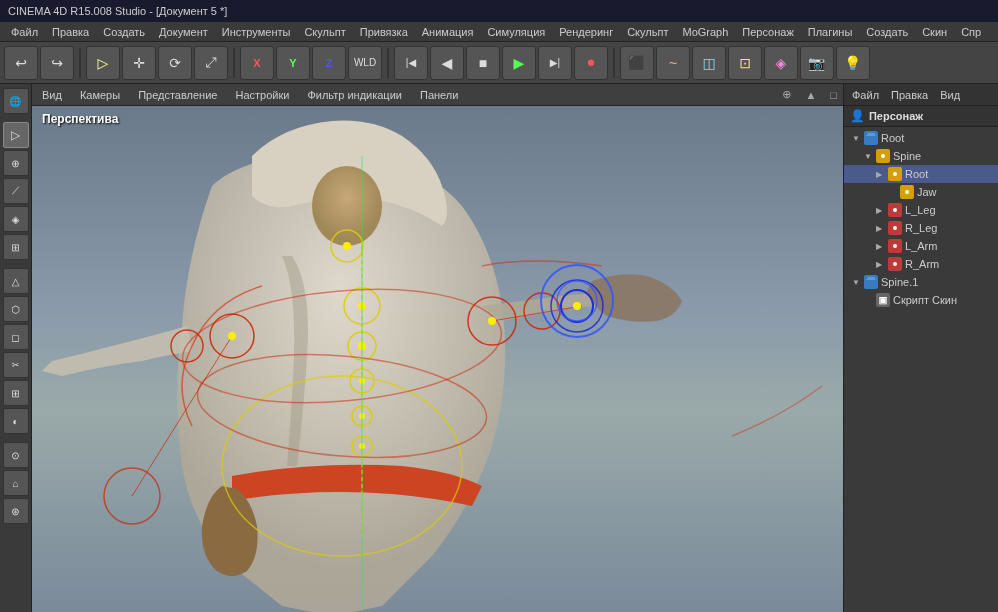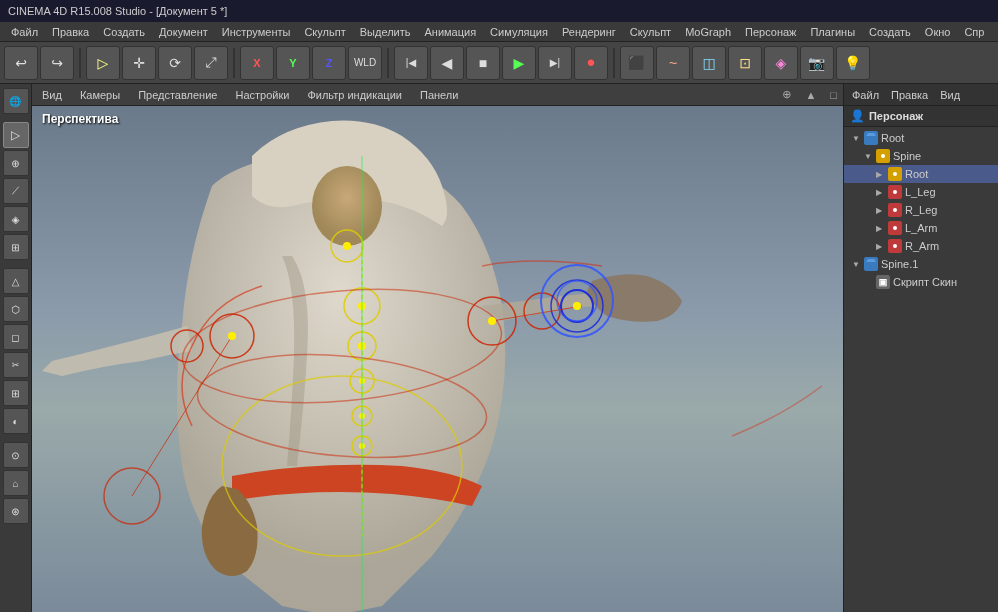--- a/index.html
+++ b/index.html
@@ -233,30 +233,30 @@
   <span>CINEMA 4D R15.008 Studio - [Документ 5 *]</span>
 </div>
 
 <div id="menu-bar">
     <span class="menu-item">Файл</span>
     <span class="menu-item">Правка</span>
     <span class="menu-item">Создать</span>
     <span class="menu-item">Документ</span>
     <span class="menu-item">Инструменты</span>
     <span class="menu-item">Скульпт</span>
-    <span class="menu-item">Выделить</span>
+    <span class="menu-item">Привязка</span>
     <span class="menu-item">Анимация</span>
     <span class="menu-item">Симуляция</span>
     <span class="menu-item">Рендеринг</span>
     <span class="menu-item">Скульпт</span>
     <span class="menu-item">MoGraph</span>
     <span class="menu-item">Персонаж</span>
     <span class="menu-item">Плагины</span>
     <span class="menu-item">Создать</span>
-    <span class="menu-item">Окно</span>
+    <span class="menu-item">Скин</span>
     <span class="menu-item">Спр</span>
   </div>
 
 <div id="toolbar">
 
   <div class="tool-group">
     <div class="tool-btn" title="Undo">↩</div>
     <div class="tool-btn" title="Redo">↪</div>
   </div>
   <div class="tool-separator"></div>
@@ -495,20 +495,31 @@
           <span class="tree-arrow">▶</span>
           <span class="tree-icon icon-yellow">
             <svg width="12" height="12" viewBox="0 0 12 12">
               <circle cx="6" cy="6" r="5" fill="#d4a000"></circle>
               <circle cx="6" cy="6" r="2" fill="#fff"></circle>
             </svg>
           </span>
           <span class="tree-label">Root</span>
         </div>
         <div class="tree-item">
+          <span class="tree-indent" style="width: 40px; display: inline-block;"></span>
+          <span class="tree-arrow"></span>
+          <span class="tree-icon icon-yellow">
+            <svg width="12" height="12" viewBox="0 0 12 12">
+              <circle cx="6" cy="6" r="5" fill="#d4a000"></circle>
+              <circle cx="6" cy="6" r="2" fill="#fff"></circle>
+            </svg>
+          </span>
+          <span class="tree-label">Jaw</span>
+        </div>
+        <div class="tree-item">
           <span class="tree-indent" style="width: 28px; display: inline-block;"></span>
           <span class="tree-arrow">▶</span>
           <span class="tree-icon icon-red">
             <svg width="12" height="12" viewBox="0 0 12 12">
               <circle cx="6" cy="6" r="5" fill="#bf3a3a"></circle>
               <circle cx="6" cy="6" r="2" fill="#fff"></circle>
             </svg>
           </span>
           <span class="tree-label">L_Leg</span>
         </div>

